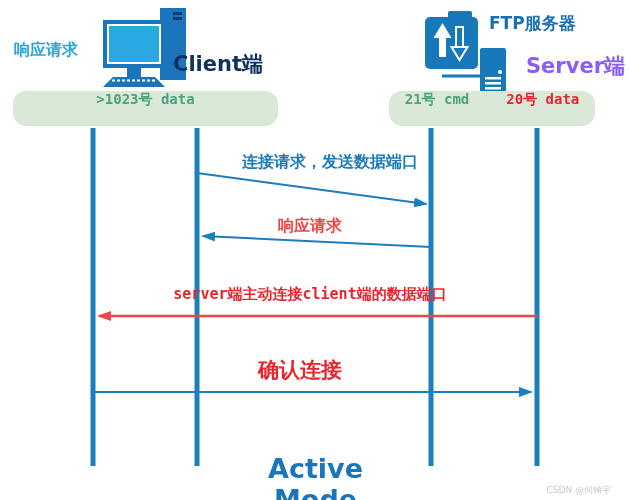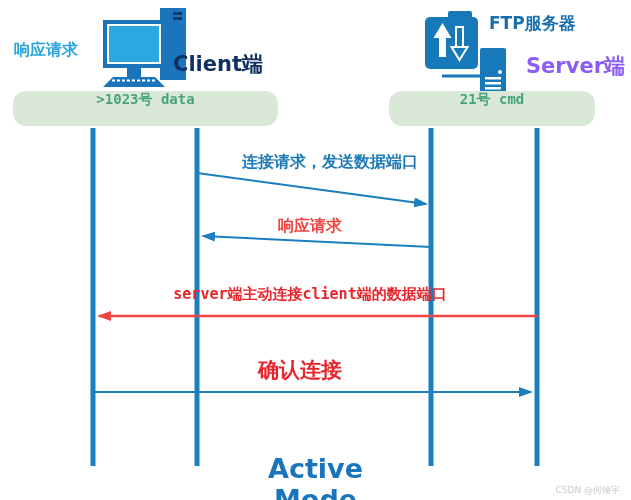--- a/index.html
+++ b/index.html
@@ -25,21 +25,21 @@
   
   .msg{position:absolute;text-align:center;font-weight:600;}
   .msg-1{left:220px;top:152px;width:220px;color:#1d7ab8;font-size:16px;text-align:center;}
   .msg-2{left:240px;top:216px;width:140px;color:#ef4444;font-size:16px;}
   .msg-3{left:150px;top:285px;width:320px;color:#e8252b;font-size:15px;font-weight:bold;
          font-family:"DejaVu Sans Mono","DejaVu Sans",monospace;}
   .msg-4{left:230px;top:356px;width:140px;color:#e8252b;font-size:21px;font-weight:bold;}
   
   .mode-title{left:238px;top:453px;width:155px;text-align:center;color:#1b75bb;
               font-size:27px;font-weight:600;}
-  .watermark{right:11px;top:484px;color:#c9c9c9;font-size:9px;text-align:center;}
+  .watermark{right:20px;top:484px;color:#c9c9c9;font-size:9px;text-align:center;}
   svg{display:block;}
   #diagram-svg{position:absolute;left:0;top:0;}
 </style>
 </head>
 <body>
 
 <div id="stage">
 
   <svg class="abs" style="left:103px;top:6px;" width="85" height="82" viewBox="0 0 85 82">
     <rect x="57" y="2" width="26" height="72" fill="#1b75bc"></rect>
@@ -70,20 +70,21 @@
   <span class="abs device-label-left">响应请求</span>
   <span class="abs role-label-client">Client端</span>
   <span class="abs device-label-right">FTP服务器</span>
   <span class="abs role-label-server">Server端</span>
 
   <div class="abs port-bar port-bar-left">
     <span>&gt;1023号 data</span>
   </div>
   <div class="abs port-bar port-bar-right">
     <span>21号 cmd</span>
+    <span class="port-red">20号 data</span>
   </div>
 
   <svg id="diagram-svg" width="631" height="500" viewBox="0 0 631 500">
     <defs>
       <marker id="arrBlue" markerUnits="userSpaceOnUse" markerWidth="14" markerHeight="10" refX="12" refY="5" orient="auto">
         <path d="M0,0 L14,5 L0,10 z" fill="#1b7fbd"></path>
       </marker>
       <marker id="arrRed" markerUnits="userSpaceOnUse" markerWidth="14" markerHeight="10" refX="12" refY="5" orient="auto">
         <path d="M0,0 L14,5 L0,10 z" fill="#f04545"></path>
       </marker>

